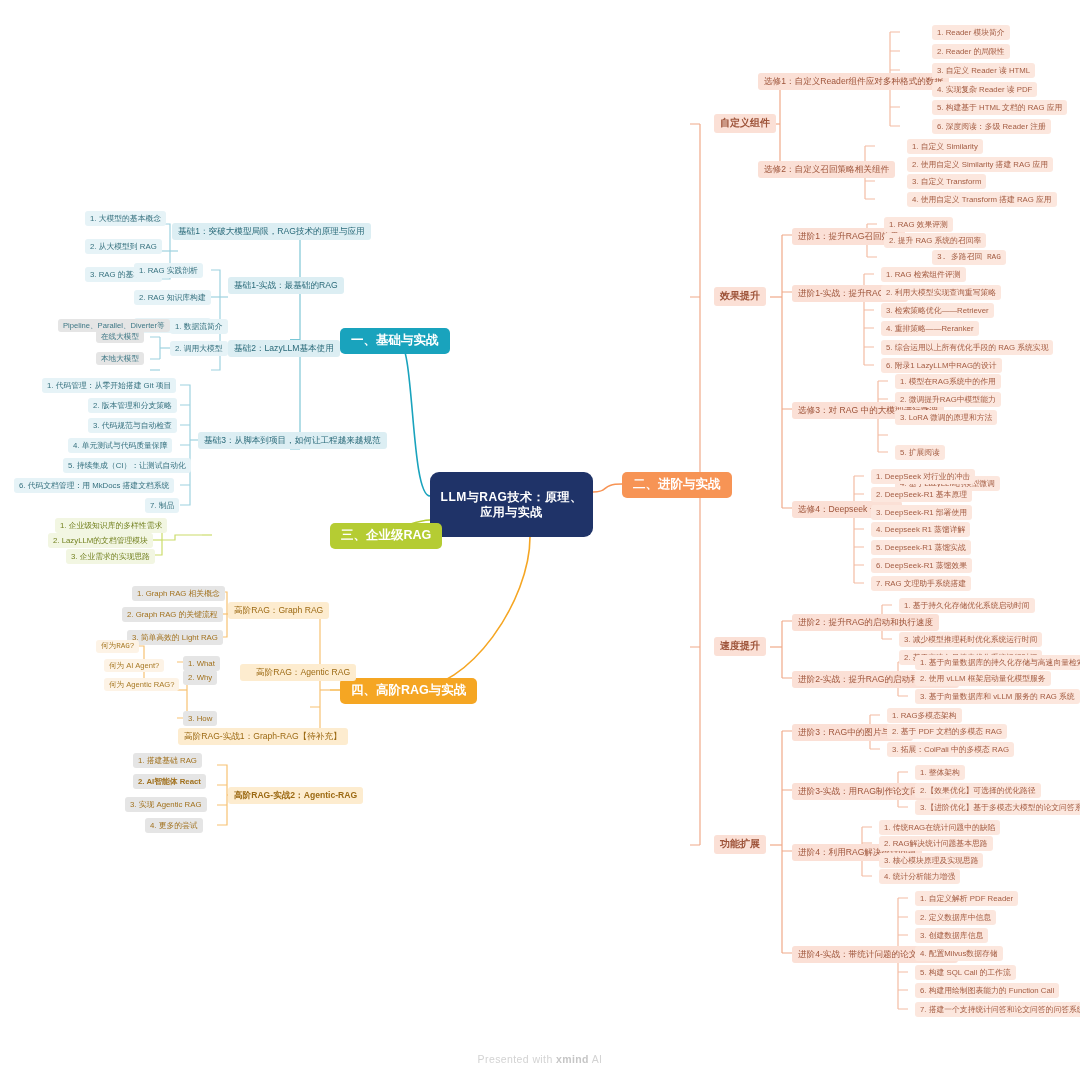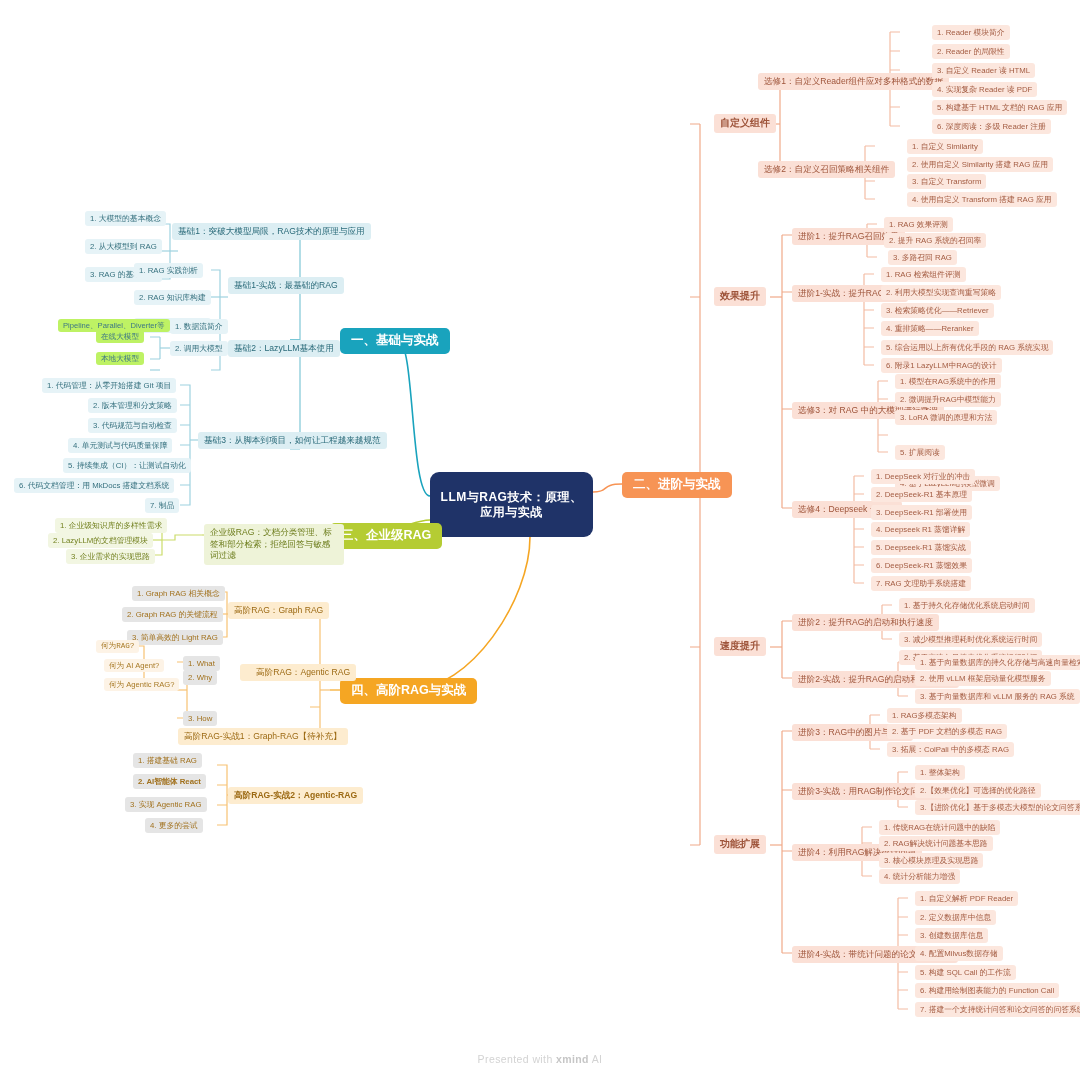--- a/index.html
+++ b/index.html
@@ -60,21 +60,21 @@
   }
   .b3.teal{background:#e6f3f7;color:#35707e;}
   .b3.green{background:#f2f6e2;color:#72801f;}
   .b3.amber{background:#e5e5e5;color:#a1711d;}
   .b3.peach{background:#fce7de;color:#a35c42;}
 
   .b4{
     font-size:7.6px;padding:2px 5px;border-radius:3px;
     display:flex;align-items:center;
   }
-  .b4.teal{background:#bef264;color:#3d7785;}
+  .b4.teal{background:#e5e5e5;color:#3d7785;}
   .b4.amber{background:#fdf3e6;color:#a87a26;}
 
   .footer{
     position:absolute;left:0;right:0;bottom:11px;
     text-align:center;font-size:10.5px;color:#d3d3d3;
     letter-spacing:.4px;
   }
   .footer b{color:#c6c6c6;font-weight:700;}
 </style>
 </head>
@@ -212,21 +212,20 @@
   <div class="node b2 teal" style="left:198px;top:432px;">基础3：从脚本到项目，如何让工程越来越规范</div>
   <div class="node b3 teal" style="left:42px;top:378px;">1. 代码管理：从零开始搭建 Git 项目</div>
   <div class="node b3 teal" style="left:88px;top:398px;">2. 版本管理和分支策略</div>
   <div class="node b3 teal" style="left:88px;top:418px;">3. 代码规范与自动检查</div>
   <div class="node b3 teal" style="left:68px;top:438px;">4. 单元测试与代码质量保障</div>
   <div class="node b3 teal" style="left:63px;top:458px;">5. 持续集成（CI）：让测试自动化</div>
   <div class="node b3 teal" style="left:14px;top:478px;">6. 代码文档管理：用 MkDocs 搭建文档系统</div>
   <div class="node b3 teal" style="left:145px;top:498px;">7. 制品</div>
 
   <div class="node b1 green" style="left:330px;top:523px;">三、企业级RAG</div>
-  <div class="node b2 green" style="left:204px;top:524px;width:140px;white-space:normal;line-height:1.35;">企业级RAG：文档分类管理、标签和部分检索；拒绝回答与敏感词过滤</div>
   <div class="node b3 green" style="left:55px;top:518px;">1. 企业级知识库的多样性需求</div>
   <div class="node b3 green" style="left:48px;top:533px;">2. LazyLLM的文档管理模块</div>
   <div class="node b3 green" style="left:66px;top:549px;">3. 企业需求的实现思路</div>
 
   <div class="node b1 amber" style="left:340px;top:678px;">四、高阶RAG与实战</div>
 
   <div class="node b2 amber" style="left:228px;top:602px;">高阶RAG：Graph RAG</div>
   <div class="node b3 amber" style="left:132px;top:586px;">1. Graph RAG 相关概念</div>
   <div class="node b3 amber" style="left:122px;top:607px;">2. Graph RAG 的关键流程</div>
   <div class="node b3 amber" style="left:127px;top:630px;">3. 简单高效的 Light RAG</div>
@@ -261,21 +260,21 @@
   <div class="node b2 peachN" style="left:758px;top:161px;">选修2：自定义召回策略相关组件</div>
   <div class="node b3 peach" style="left:907px;top:139px;">1. 自定义 Similarity</div>
   <div class="node b3 peach" style="left:907px;top:157px;">2. 使用自定义 Similarity 搭建 RAG 应用</div>
   <div class="node b3 peach" style="left:907px;top:174px;">3. 自定义 Transform</div>
   <div class="node b3 peach" style="left:907px;top:192px;">4. 使用自定义 Transform 搭建 RAG 应用</div>
 
   <div class="node b2 peach" style="left:714px;top:287px;font-size:10px;">效果提升</div>
   <div class="node b2 peachN" style="left:792px;top:228px;">进阶1：提升RAG召回效果</div>
   <div class="node b3 peach" style="left:884px;top:217px;">1. RAG 效果评测</div>
   <div class="node b3 peach" style="left:884px;top:233px;">2. 提升 RAG 系统的召回率</div>
-  <div class="node b3 peach" style="left:888px;top:250px;">3. 多路召回 RAG</div>
+  <div class="node b3 peach" style="left:932px;top:250px;font-family:Liberation Mono, monospace;">3. 多路召回 RAG</div>
 
   <div class="node b2 peachN" style="left:792px;top:285px;">进阶1-实战：提升RAG效果</div>
   <div class="node b3 peach" style="left:881px;top:267px;">1. RAG 检索组件评测</div>
   <div class="node b3 peach" style="left:881px;top:285px;">2. 利用大模型实现查询重写策略</div>
   <div class="node b3 peach" style="left:881px;top:303px;">3. 检索策略优化——Retriever</div>
   <div class="node b3 peach" style="left:881px;top:321px;">4. 重排策略——Reranker</div>
   <div class="node b3 peach" style="left:881px;top:340px;">5. 综合运用以上所有优化手段的 RAG 系统实现</div>
   <div class="node b3 peach" style="left:881px;top:358px;">6. 附录1 LazyLLM中RAG的设计</div>
 
   <div class="node b2 peachN" style="left:792px;top:402px;">选修3：对 RAG 中的大模型进行微调</div>

